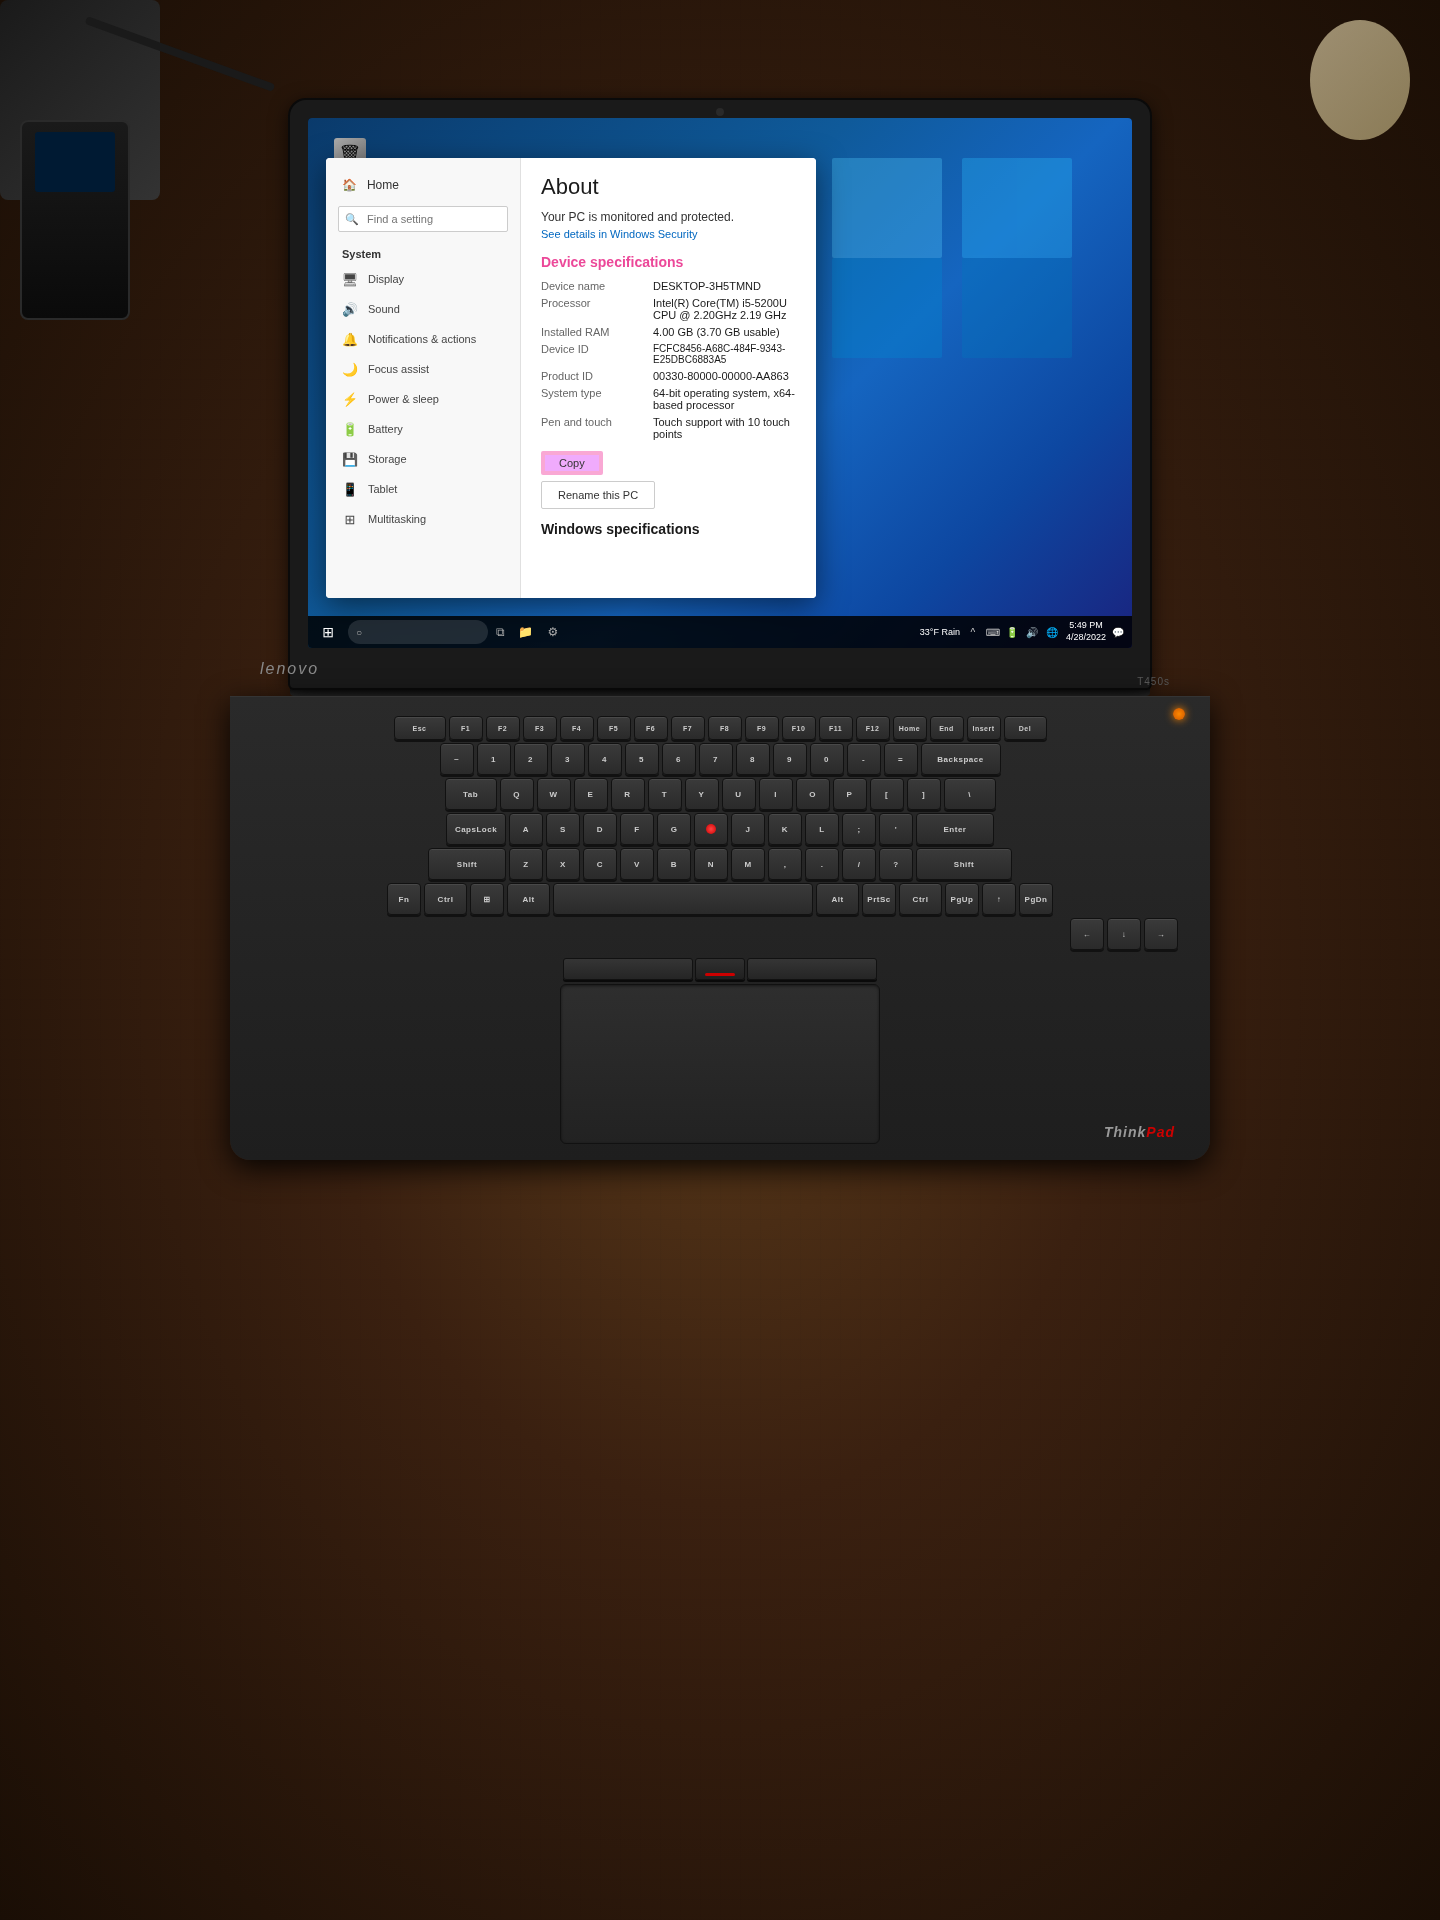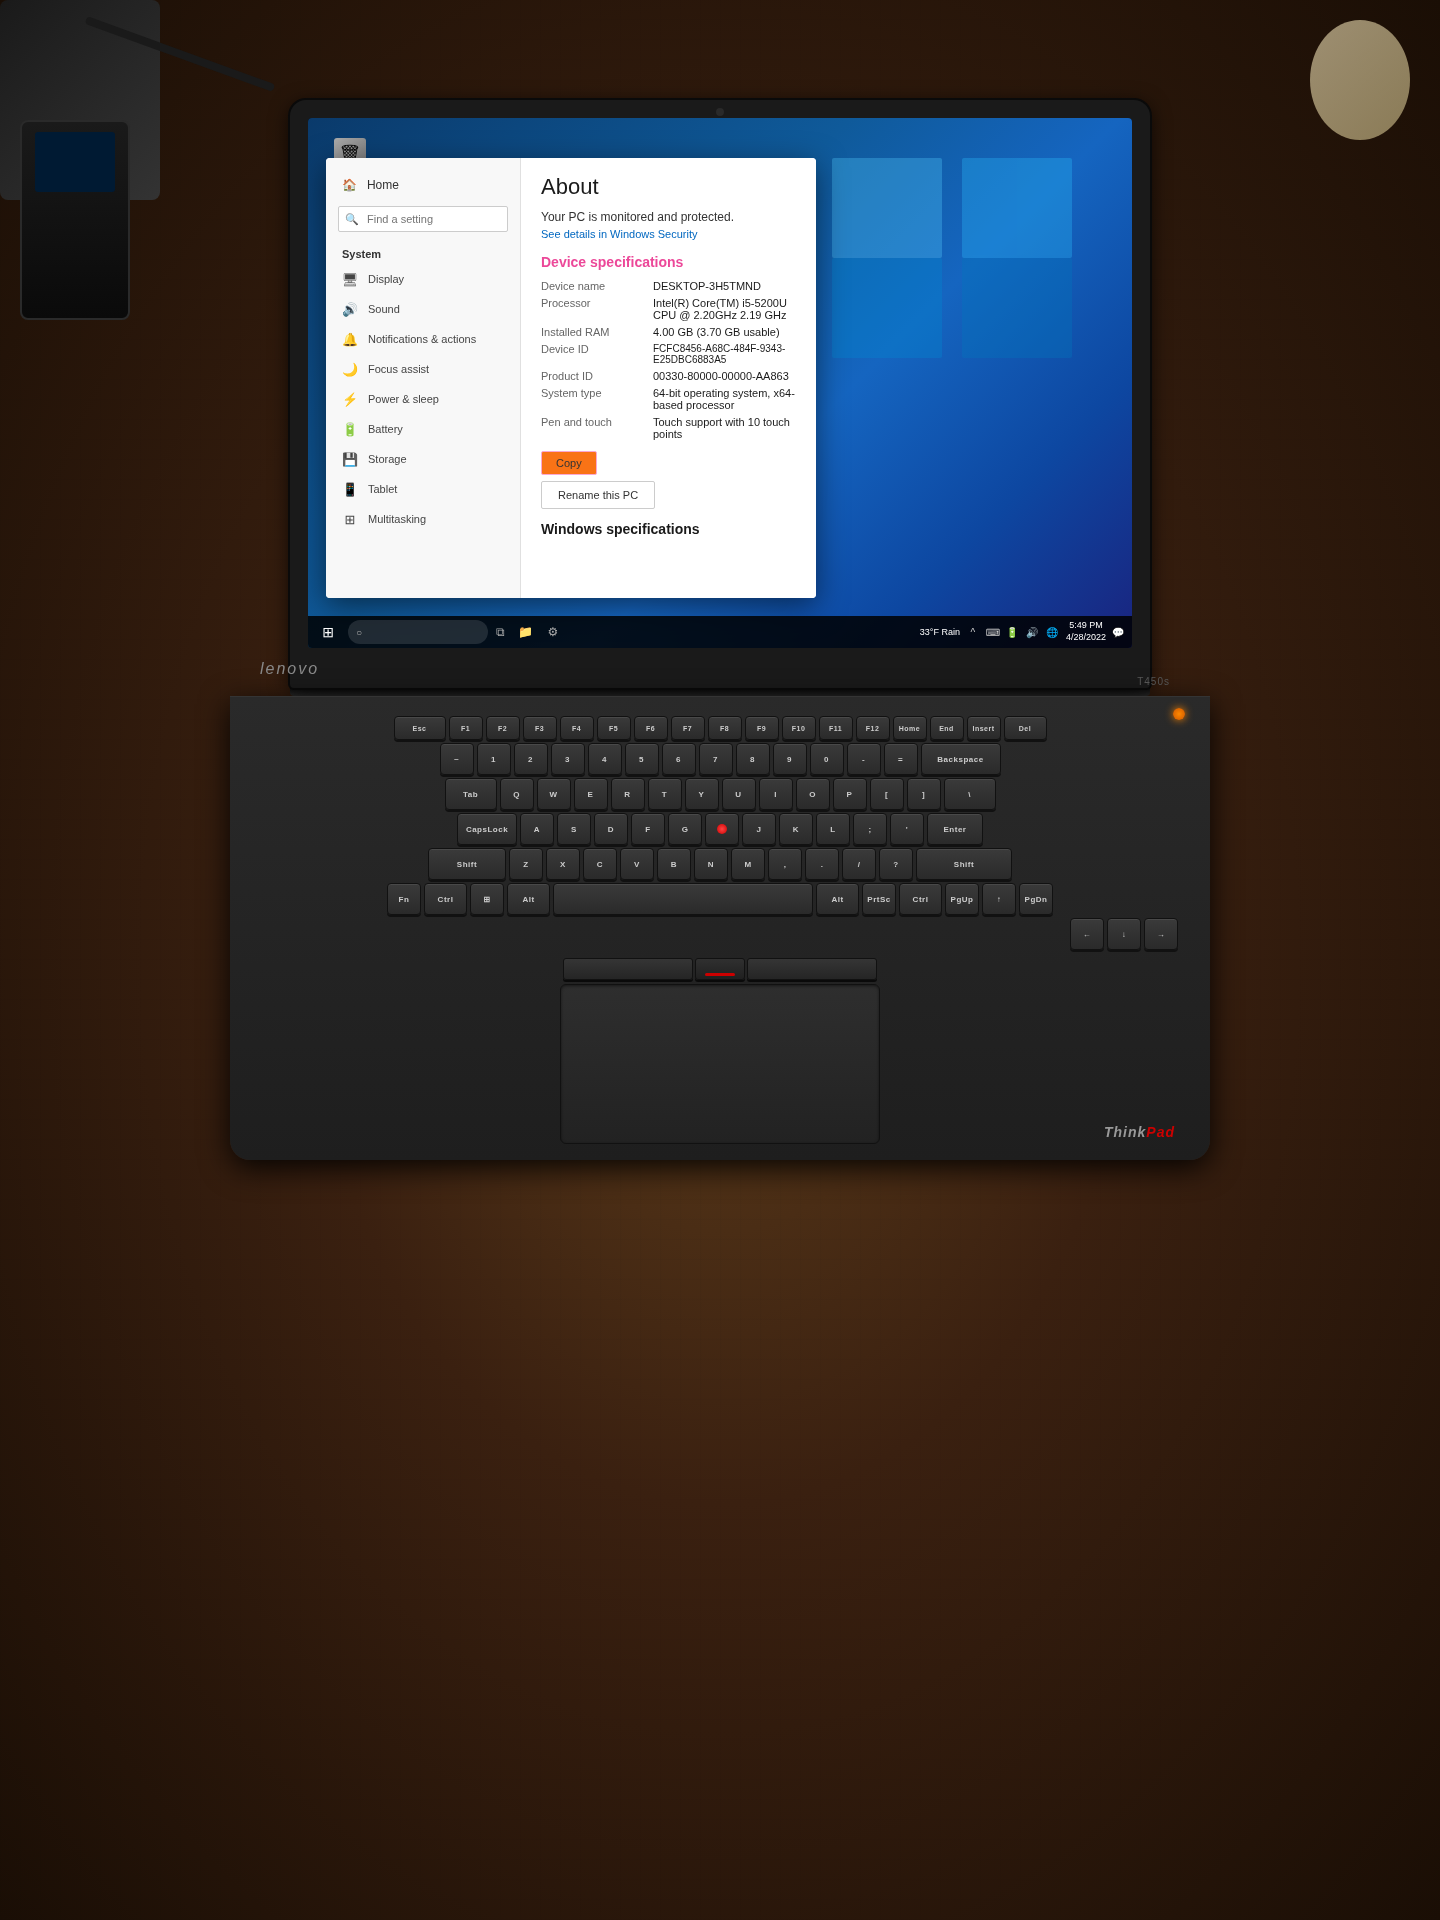--- a/index.html
+++ b/index.html
@@ -379,22 +379,22 @@
       color: #1a1a1a;
       flex: 1;
     }
 
     .copy-btn {
       display: inline-flex;
       align-items: center;
       justify-content: center;
       height: 24px;
       padding: 0 14px;
-      border: 1px solid #f9a8d4;
-      background: #f97316;
+      border: 4px solid #f9a8d4;
+      background: #f0abfc;
       border-radius: 2px;
       font-size: 11px;
       color: #333;
       cursor: pointer;
       margin: 6px 0;
     }
 
     .rename-btn {
       display: inline-flex;
       align-items: center;
@@ -492,21 +492,21 @@
       user-select: none;
     }
 
     .key-1u { width: 34px; }
     .key-1_25u { width: 43px; }
     .key-1_5u { width: 52px; }
     .key-1_75u { width: 60px; }
     .key-2_25u { width: 78px; }
     .key-space { width: 260px; }
     .key-backspace { width: 80px; }
-    .key-enter { width: 56px; }
+    .key-enter { width: 78px; }
     .key-shift-r { width: 96px; }
     .key-fn-row { height: 24px; font-size: 7px; }
 
     .key-red-dot {
       width: 10px; height: 10px;
       background: radial-gradient(circle, #ff4444, #cc0000);
       border-radius: 50%;
       position: absolute;
       top: 50%; left: 50%;
       transform: translate(-50%, -50%);

